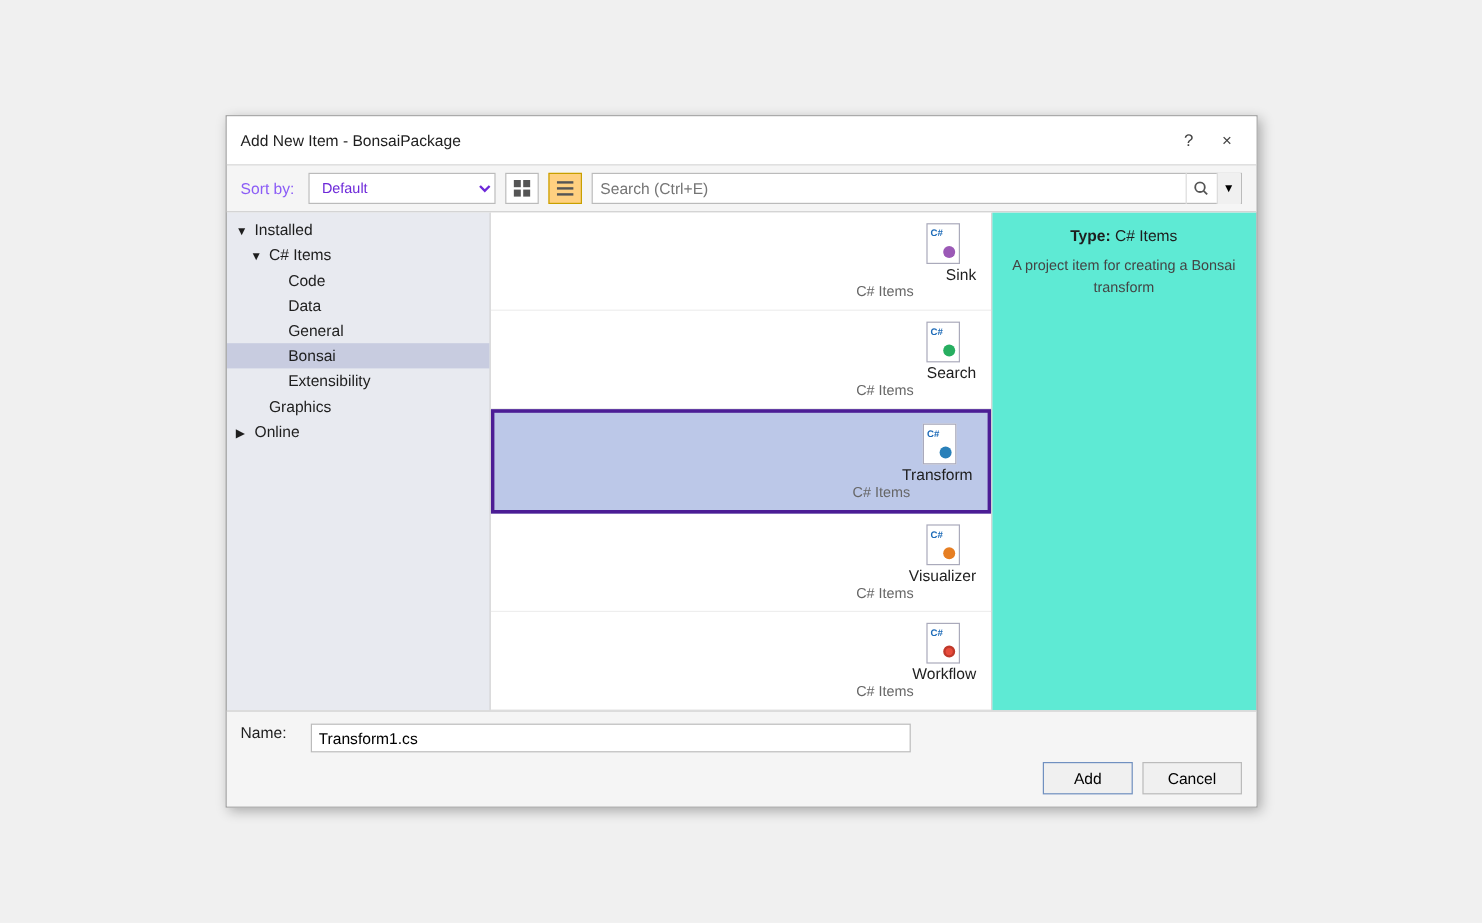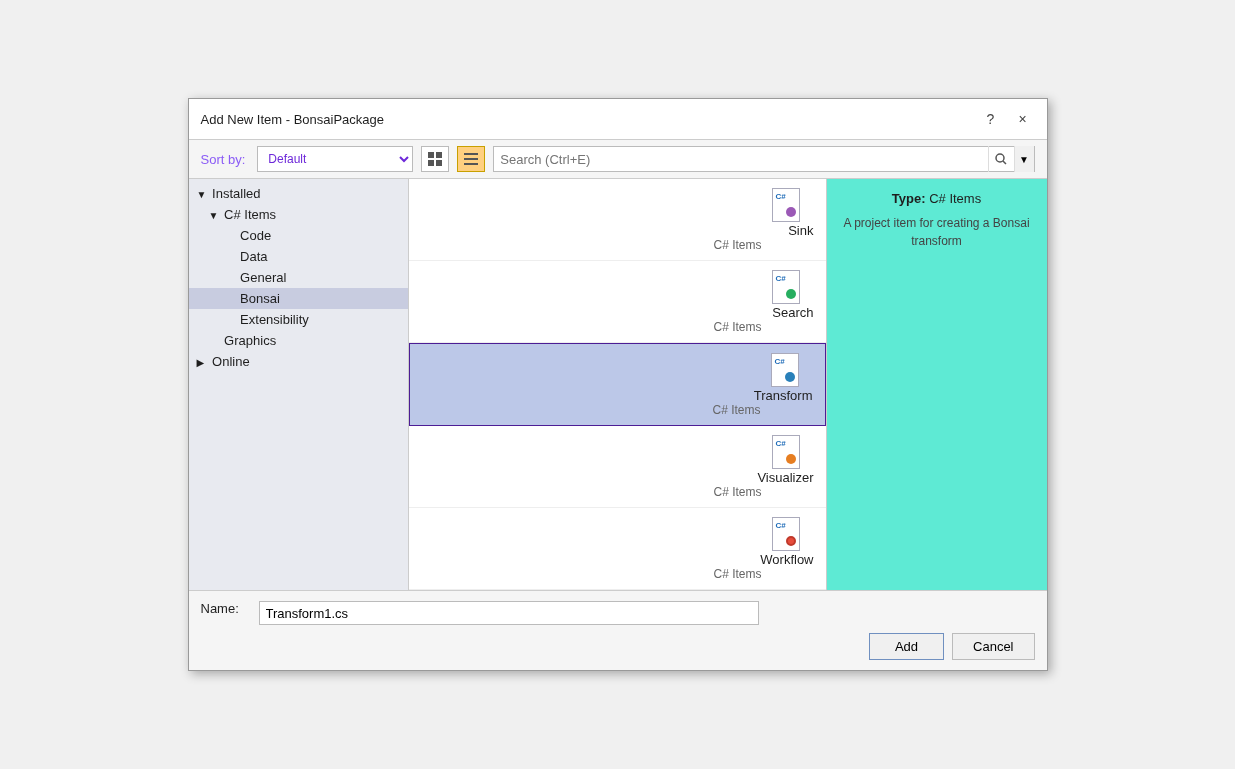--- a/index.html
+++ b/index.html
@@ -157,21 +157,21 @@
     .list-item {
       display: flex;
       align-items: flex-end;
       padding: 8px 12px;
       border-bottom: 1px solid #eee;
       cursor: pointer;
       flex-direction: column;
     }
     .list-item.selected {
       background: #bcc8e8;
-      border: 1px solid #4c1d95;
+      border: 3px solid #4c1d95;
     }
     .item-icon {
       width: 32px;
       height: 36px;
       margin-right: 12px;
       display: flex;
       align-items: center;
       justify-content: center;
       flex-shrink: 0;
     }

